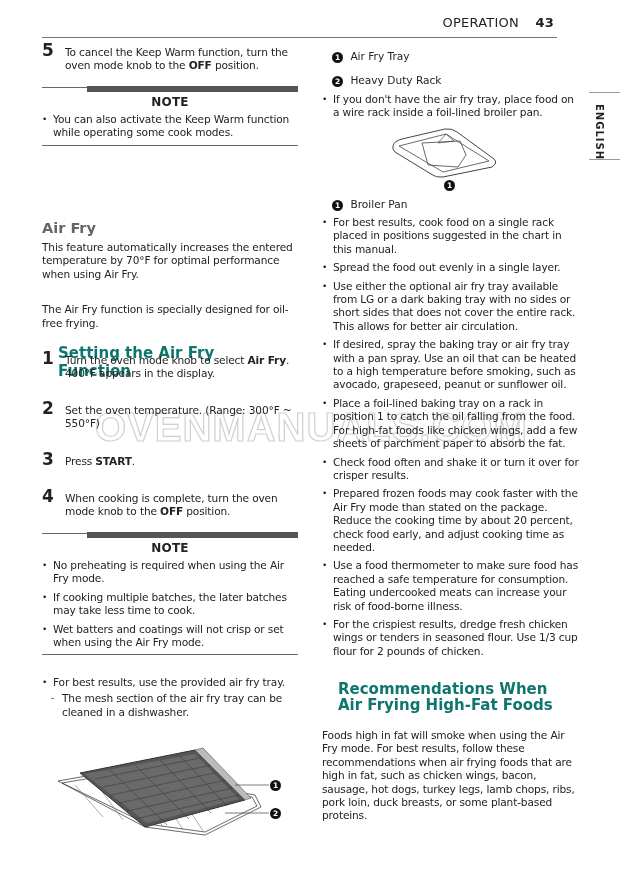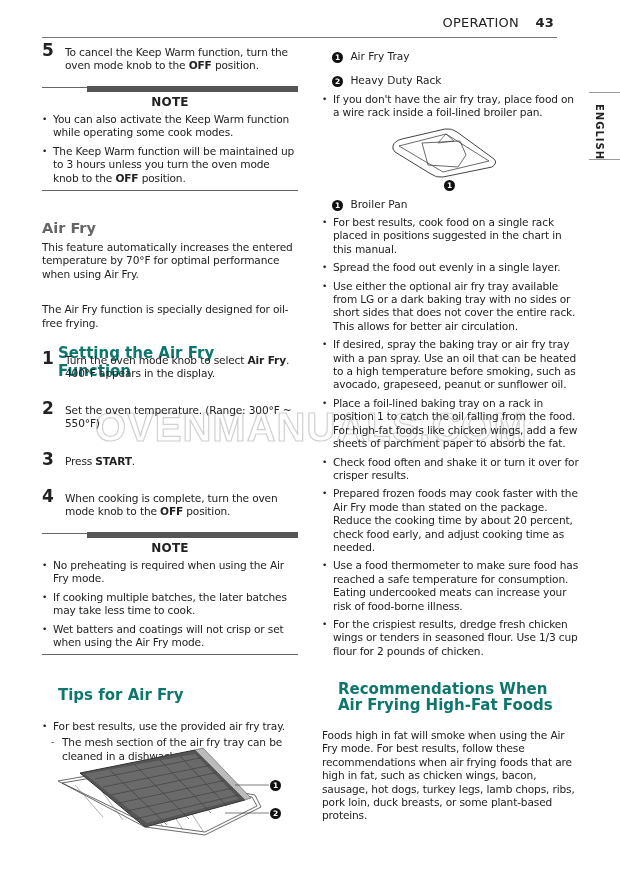--- a/index.html
+++ b/index.html
@@ -65,21 +65,20 @@
 </div>
 
 <div class="abs" style="left:42px;top:86px;width:256px;">
   <div style="position:relative;height:7px">
     <div class="abs notebar-thin" style="left:0;top:1px;width:45px"></div>
     <div class="abs notebar-thick" style="left:45px;top:0;width:211px"></div>
   </div>
   <div class="note-title" style="margin-top:2px">NOTE</div>
   <ul class="bul t" style="margin-top:4px">
     <li><span>You can also activate the Keep Warm function while operating some cook modes.</span></li>
-    <li><span>The Keep Warm function will be maintained up to 3 hours unless you turn the oven mode knob to the </span><b>OFF</b><span> position.</span></li>
   </ul>
   <div class="rule" style="margin-top:1px"></div>
 </div>
 
 <div class="abs" style="left:42px;top:220px;width:256px;">
   <h2 class="sec">Air Fry</h2>
   <p class="t" style="margin:5px 0 0">This feature automatically increases the entered temperature by 70°F for optimal performance when using Air Fry.</p>
   <p class="t" style="margin:22px 0 0">The Air Fry function is specially designed for oil-free frying.</p>
 </div>
 
@@ -112,21 +111,20 @@
   <div class="note-title" style="margin-top:2px">NOTE</div>
   <ul class="bul t" style="margin-top:4px">
     <li>No preheating is required when using the Air Fry mode.</li>
     <li>If cooking multiple batches, the later batches may take less time to cook.</li>
     <li>Wet batters and coatings will not crisp or set when using the Air Fry mode.</li>
   </ul>
   <div class="rule" style="margin-top:3px"></div>
 </div>
 
 <div class="abs" style="left:42px;top:670px;width:256px;">
-  <h3 class="sub">Tips for Air Fry</h3>
   <ul class="bul t" style="margin-top:6px">
     <li style="margin-bottom:3px">For best results, use the provided air fry tray.</li>
   </ul>
   <ul class="bul dash t">
     <li>The mesh section of the air fry tray can be cleaned in a dishwasher.</li>
   </ul>
 </div>
 
 <svg class="abs" style="left:55px;top:745px" width="240" height="100" viewBox="0 0 240 100">
   <g fill="none" stroke="#444" stroke-width="0.8">

